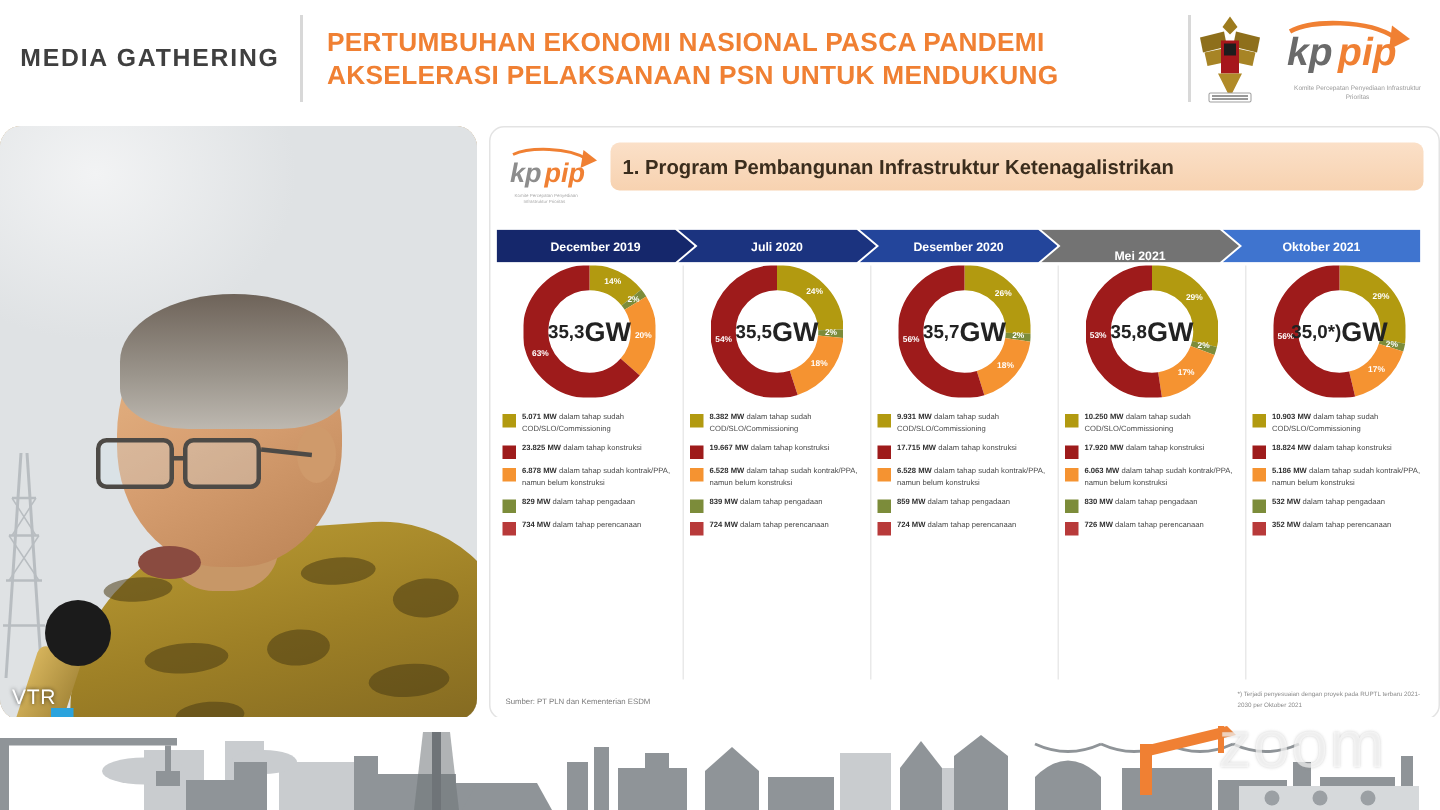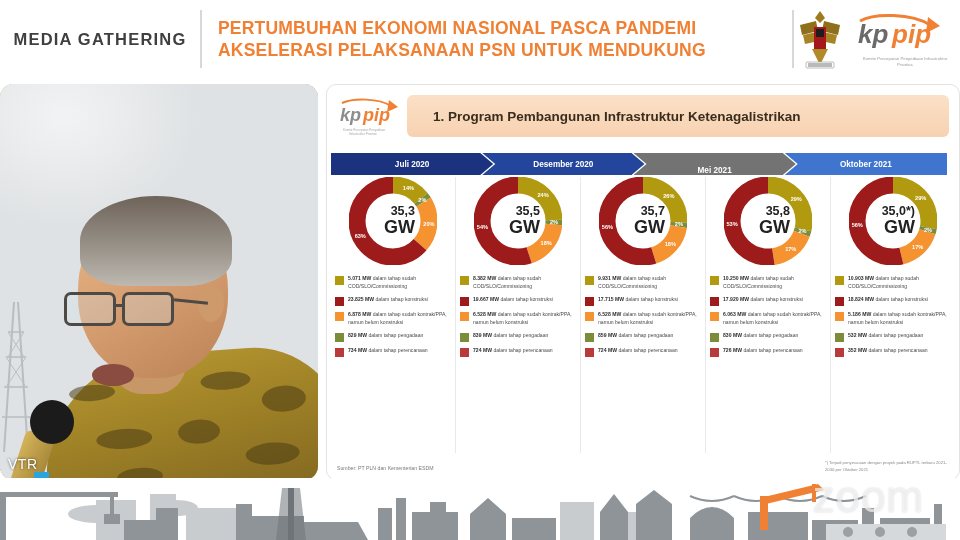--- a/index.html
+++ b/index.html
@@ -132,24 +132,24 @@
     position: absolute; left: 326px; top: 84px; width: 634px; height: 396px;
     background: #ffffff;
     border: 1px solid #e3e3e3;
     border-radius: 10px;
     overflow: hidden;
   }
 
   #slide-head { position: relative; height: 64px; }
   #slide-kppip { position: absolute; left: 12px; top: 10px; width: 62px; height: 42px; }
   #section-title {
-    position: absolute; left: 80px; top: 10px; right: 10px; height: 42px;
+    position: absolute; left: 80px; top: 10px; right: 10px; height: 32px;
     background: linear-gradient(180deg,#fbe0c8 0%, #f7d2b0 100%);
     border-radius: 6px;
-    display: flex; align-items: center; padding-left: 26px;
+    display: flex; align-items: center; padding-left: 8px;
     color: #3b2d1d; font-weight: bold; font-size: 13.5px;
   }
 
   
   #timeline {
     position: absolute; left: 4px; top: 68px; right: 4px; height: 22px;
     display: flex;
   }
   .tl-arrow {
     position: relative; flex: 1; height: 22px;
@@ -169,21 +169,21 @@
   .col { flex: 1; position: relative; padding: 0 4px; }
   .col + .col { border-left: 1px solid #e9e9e9; }
 
   .donut-wrap { position: relative; width: 100%; height: 92px; display: flex; justify-content: center; }
   .donut { position: relative; width: 88px; height: 88px; }
   .donut svg { display: block; }
   .donut-center {
     position: absolute; left: 50%; top: 50%; transform: translate(-50%,-50%);
     width: 44px; height: 44px; border-radius: 50%;
     background: #ffffff;
-    display: flex; flex-direction: column; align-items: flex-end; justify-content: center;
+    display: flex; flex-direction: row; align-items: center; justify-content: center;
     line-height: 1.02;
   }
   .donut-value { font-size: 12.5px; font-weight: bold; color: #222; }
   .donut-unit  { font-size: 18px; font-weight: bold; color: #222; }
   .slice-label {
     position: absolute; font-size: 5.6px; font-weight: bold; color: #ffffff;
     white-space: nowrap;
   }
 
   .legend { margin-top: 6px; }
@@ -301,20 +301,23 @@
           <path d="M3 8 C 14 3, 40 3, 52 11" stroke="#f08033" stroke-width="2" fill="none"></path>
           <path d="M50 5 L59 12 L48 17 Z" fill="#f08033"></path>
           <text x="4" y="36" font-family="Liberation Sans, sans-serif" font-size="3" fill="#a8a8a8">Komite Percepatan Penyediaan</text>
           <text x="10" y="40" font-family="Liberation Sans, sans-serif" font-size="3" fill="#a8a8a8">Infrastruktur Prioritas</text>
         </svg>
       </div>
       <div id="section-title">1. Program Pembangunan Infrastruktur Ketenagalistrikan</div>
     </div>
 
     <div id="timeline">
+        <div class="tl-arrow" style="background: rgb(21, 39, 107);">
+          <span>December 2019</span>
+        </div>
         <div class="tl-arrow" style="background: rgb(27, 51, 127);">
           <span>Juli 2020</span>
         </div>
         <div class="tl-arrow" style="background: rgb(35, 69, 155);">
           <span>Desember 2020</span>
         </div>
         <div class="tl-arrow" style="background: #737373; align-items: flex-end;">
           <span>Mei 2021</span>
         </div>
         <div class="tl-arrow" style="background: rgb(63, 116, 207);">

